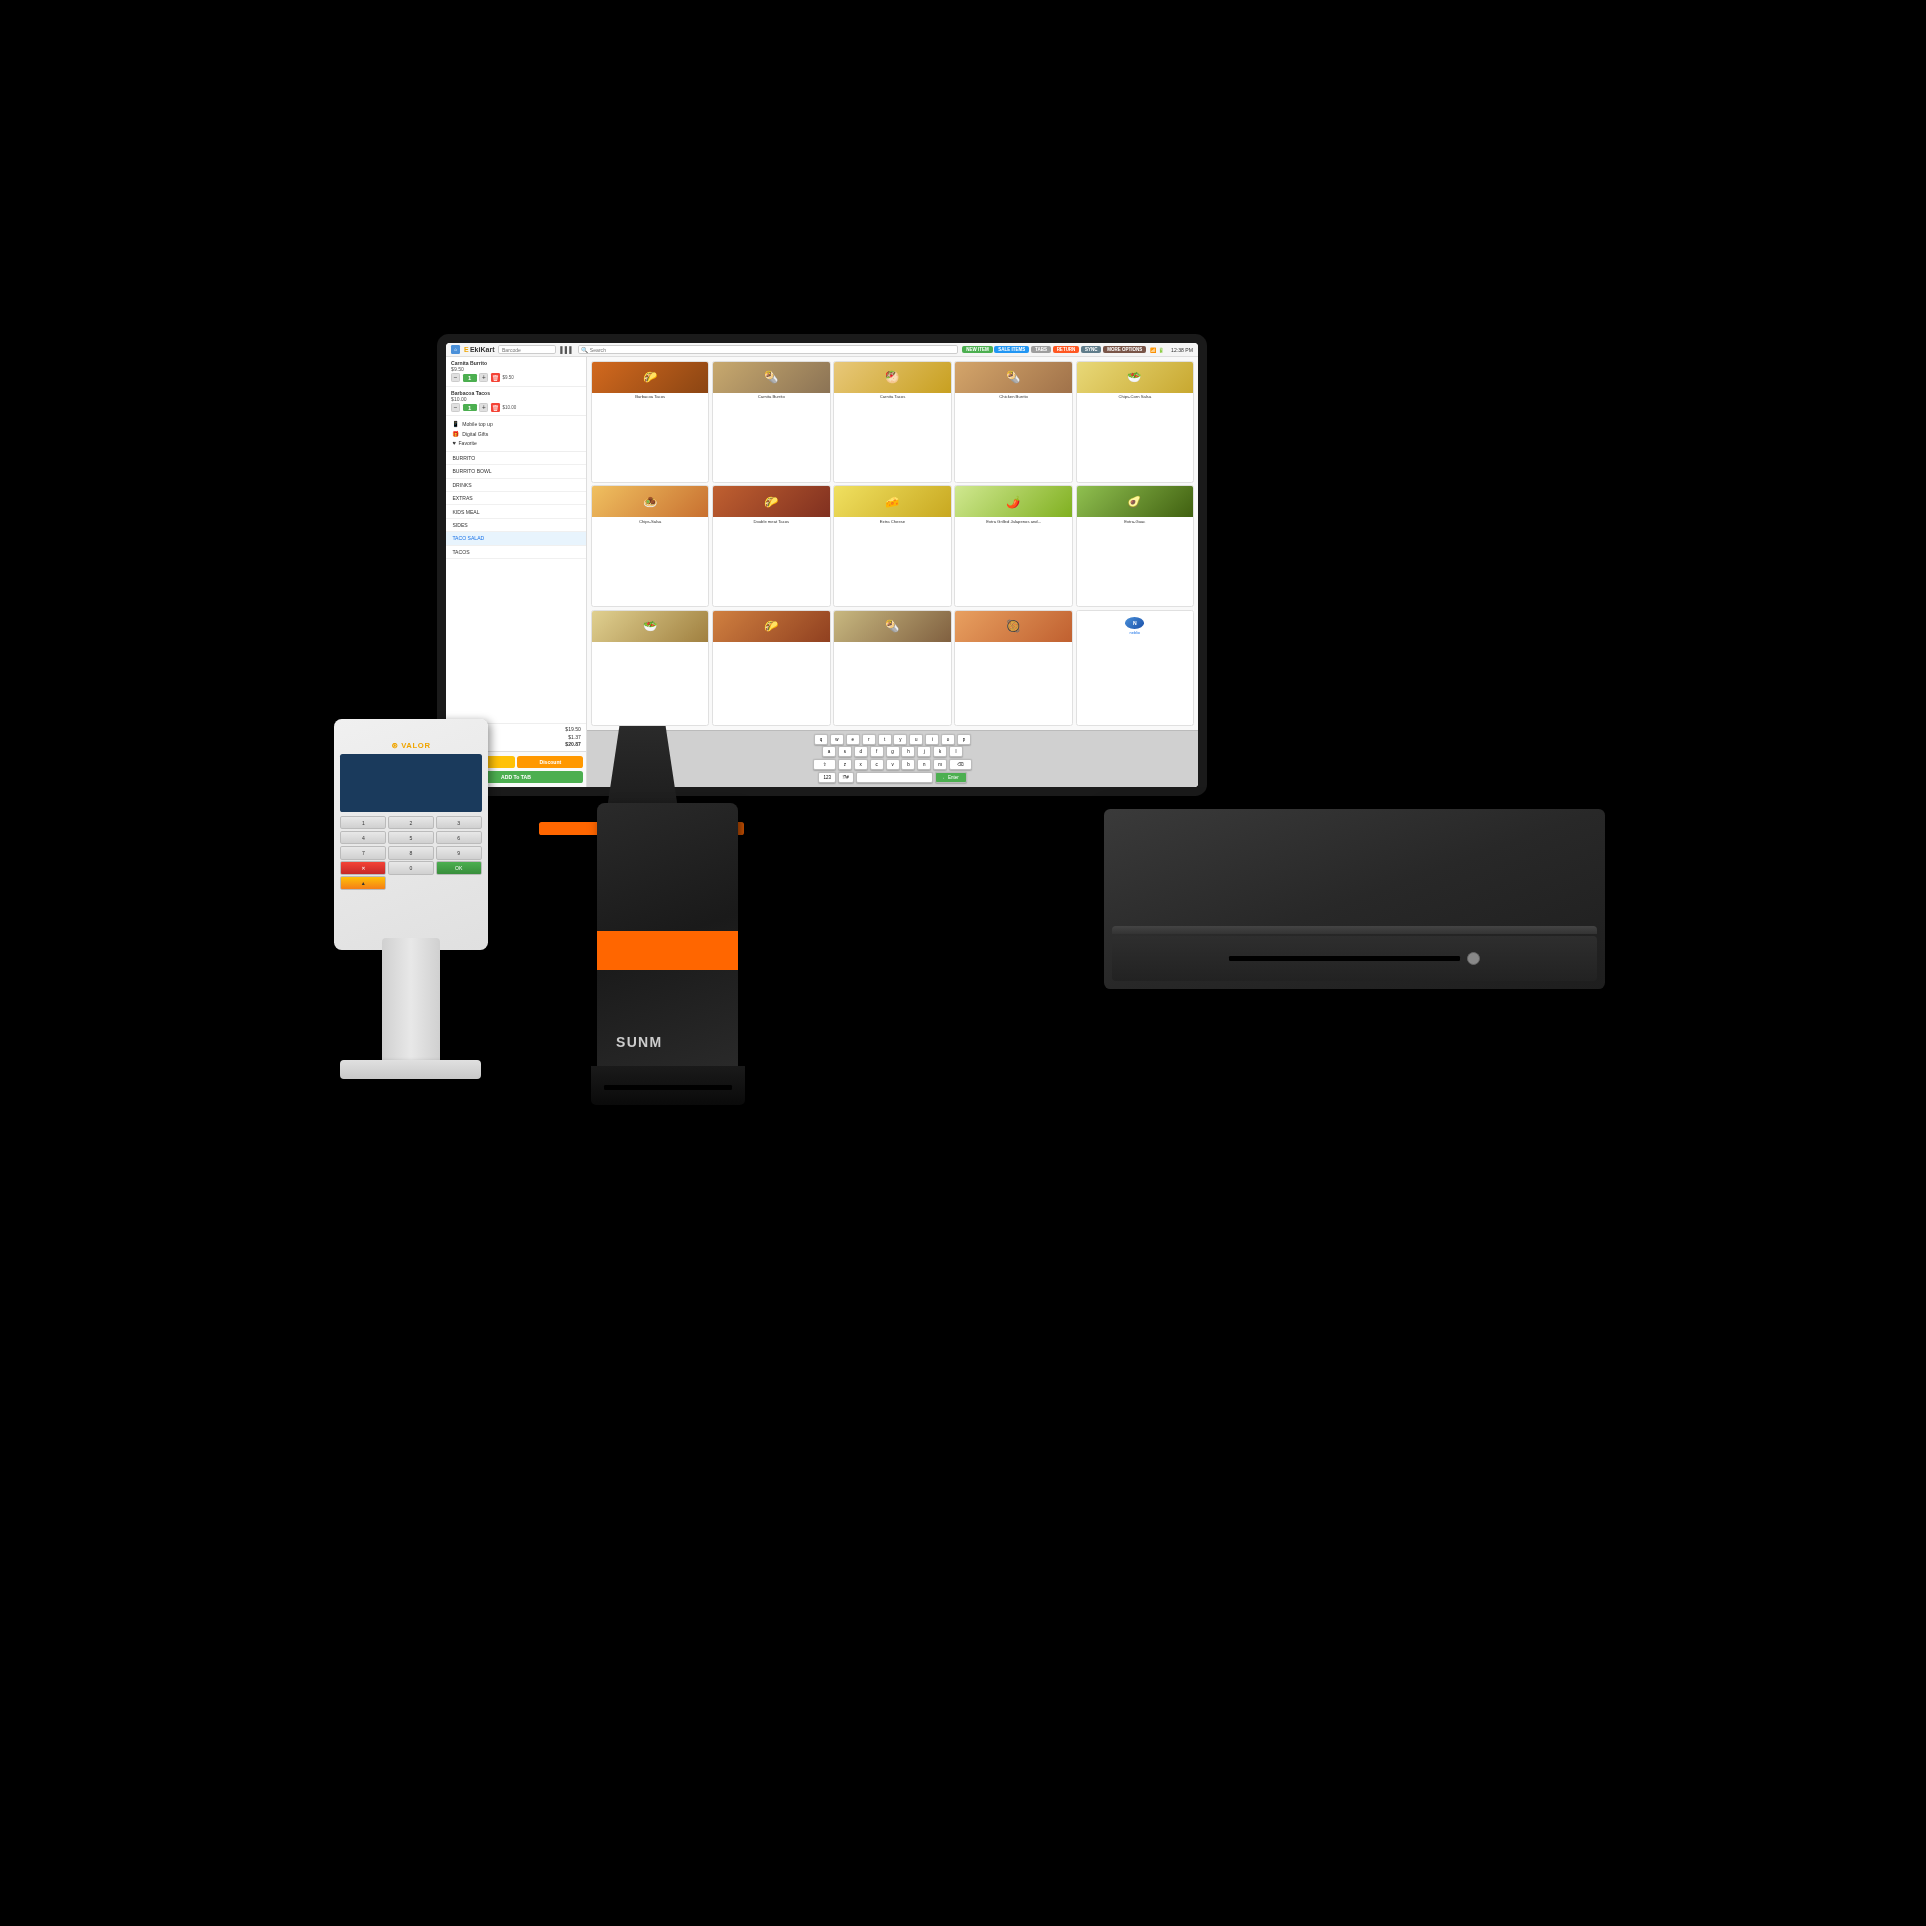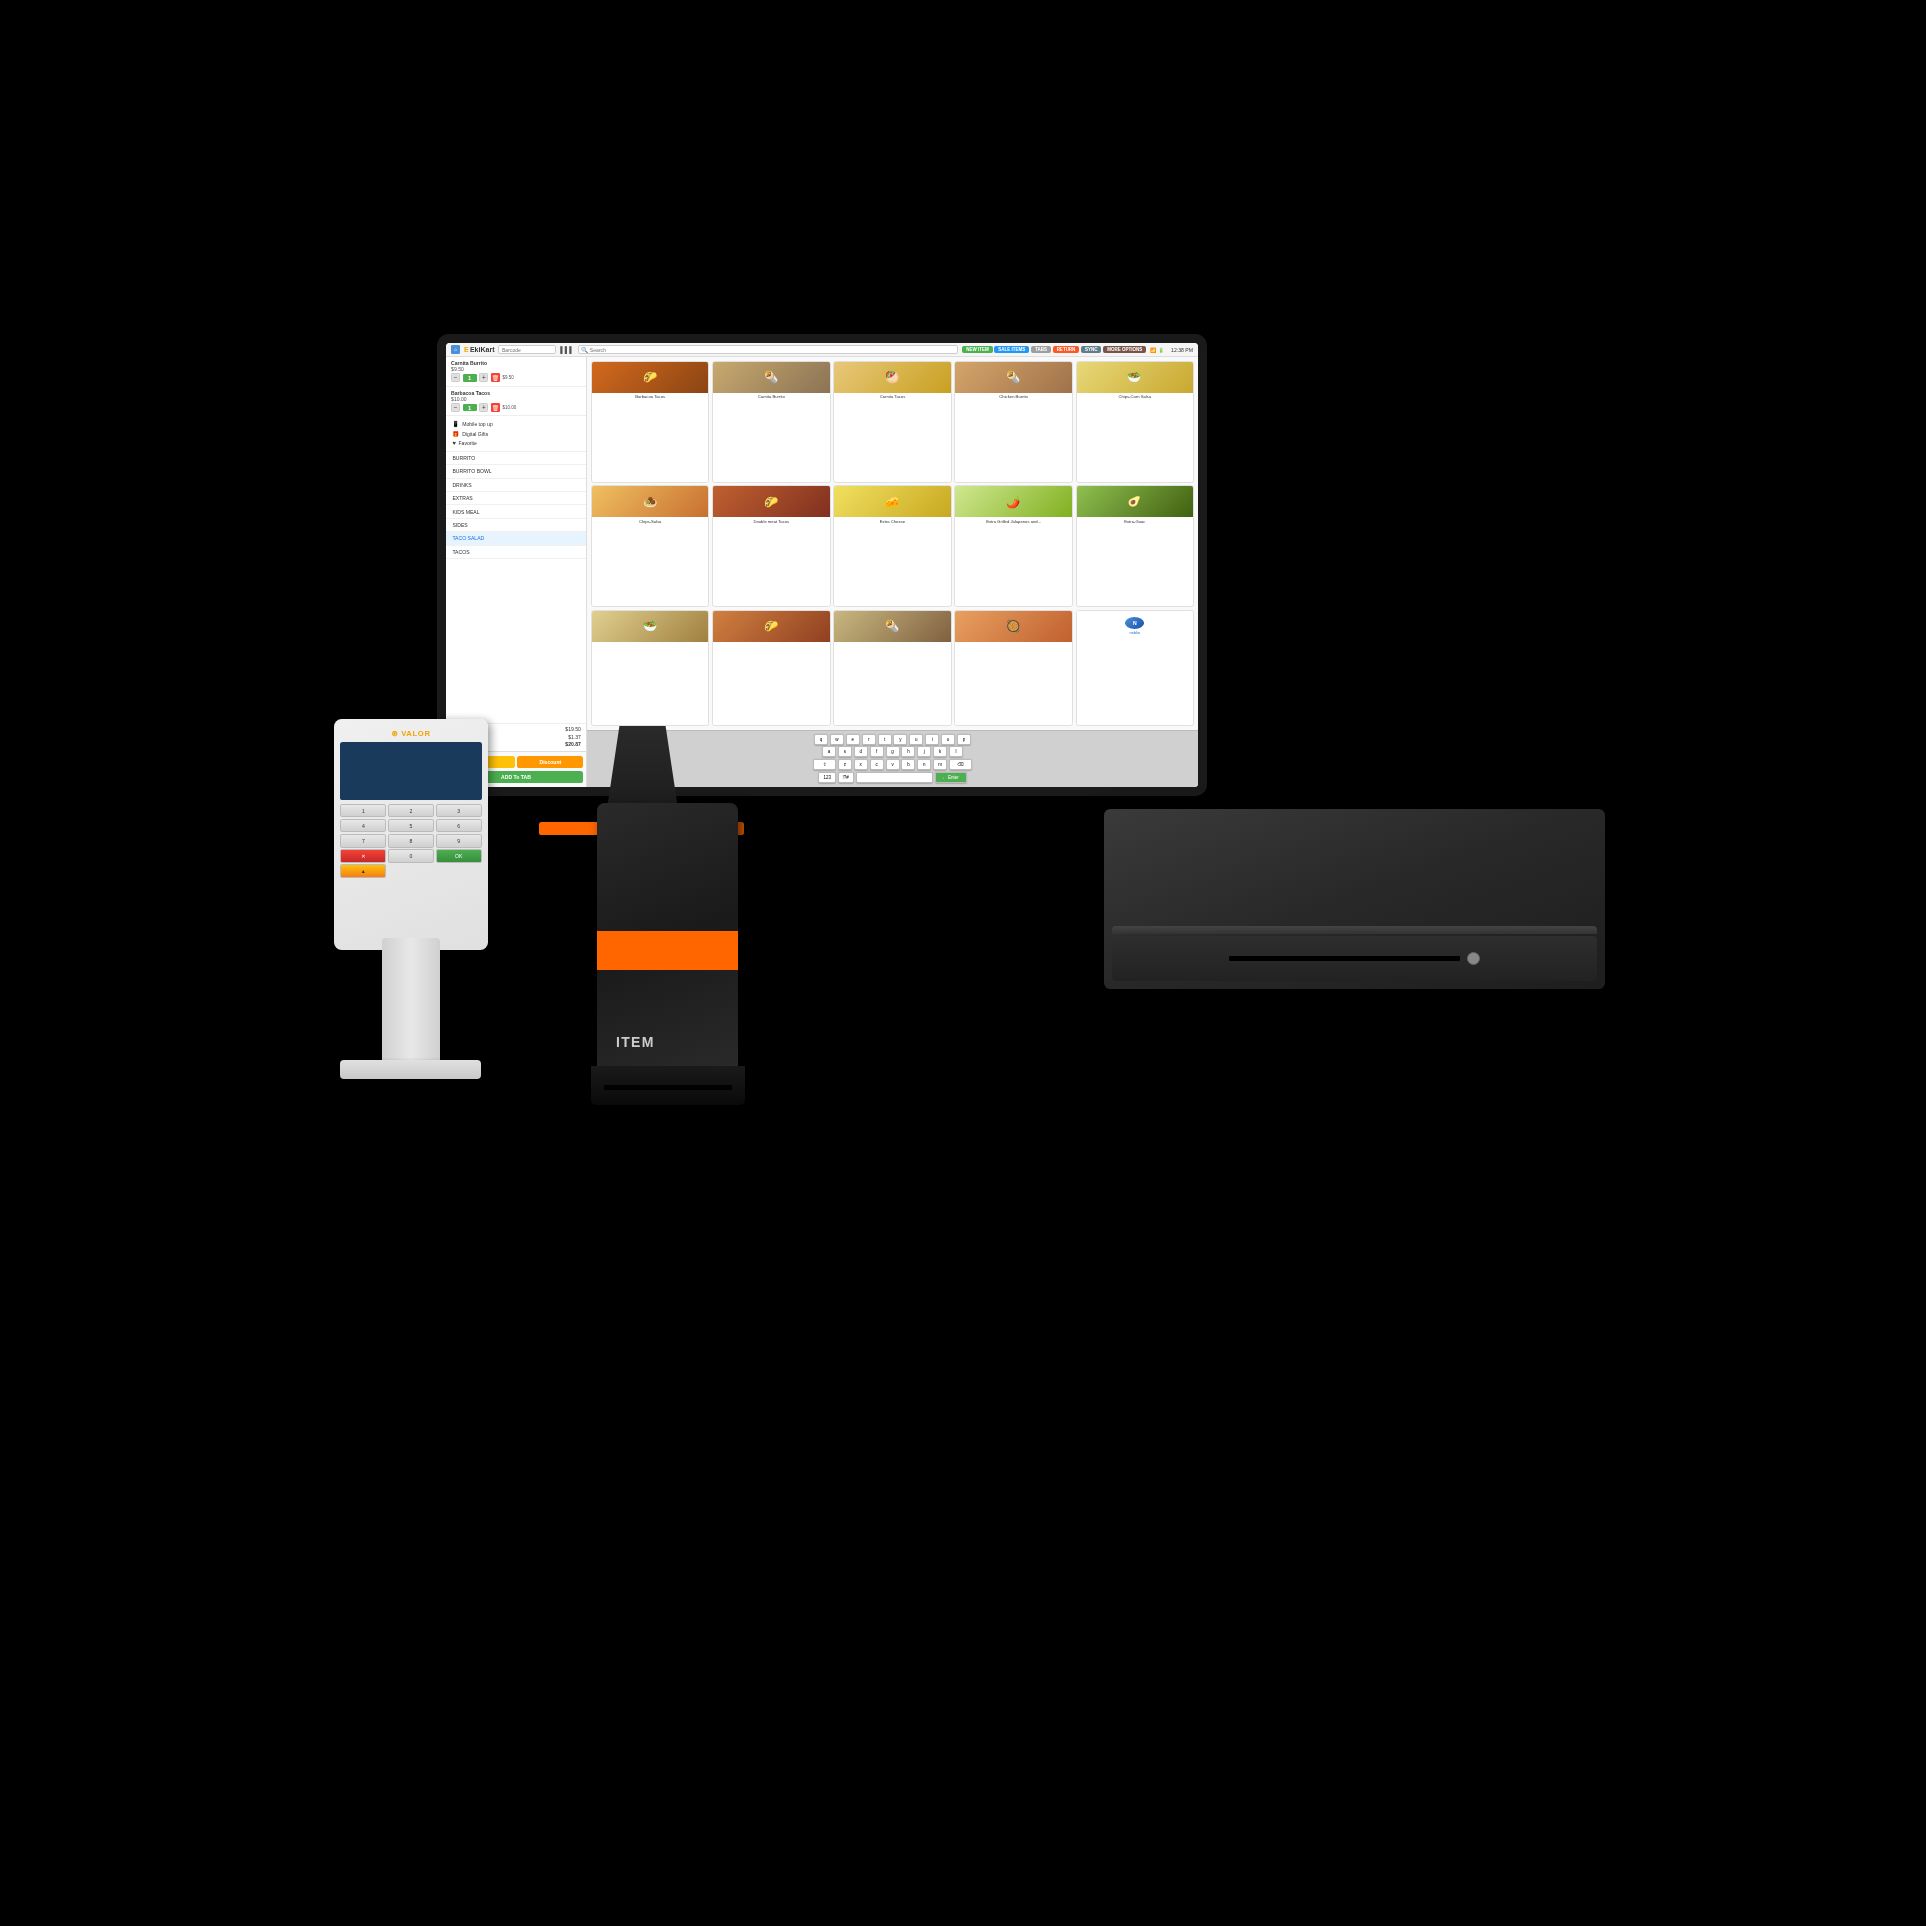--- a/index.html
+++ b/index.html
@@ -480,21 +480,21 @@
       box-shadow: 2.6px 2.6px 9px rgba(0,0,0,0.4);
       display: flex;
       flex-direction: column;
       align-items: center;
       padding: 6.4px;
     }
     .cr-logo {
       font-size: 7.7px;
       font-weight: bold;
       color: #1a5fa8;
-      margin-top: 4px;
+      margin-top: 16px;
       letter-spacing: 0.6px;
     }
     .cr-logo span { color: #f0a500; }
     .cr-screen {
       width: 100%;
       height: 58px;
       background: #1a3a5c;
       border-radius: 2.6px;
       margin: 3.9px 0;
     }
@@ -801,21 +801,21 @@
       </div>
     </div>
   </div>
 
   <div class="monitor-stand"></div>
   <div class="monitor-base-top"></div>
 
   <div class="sunmi-stand">
     <div class="sunmi-body"></div>
     <div class="sunmi-orange-band"></div>
-    <div class="sunmi-label">ITEM</div>
+    <div class="sunmi-label">SUNM</div>
     <div class="sunmi-foot"></div>
     <div class="sunmi-slot"></div>
   </div>
 
   <div class="card-reader">
     <div class="cr-device">
       <div class="cr-logo">
         <span>⊛</span>
         <span>VALOR</span>
       </div>

